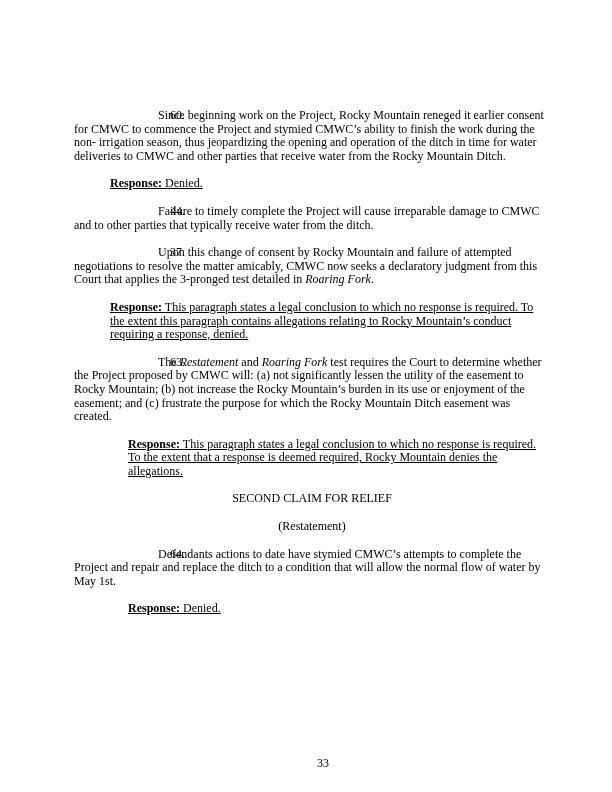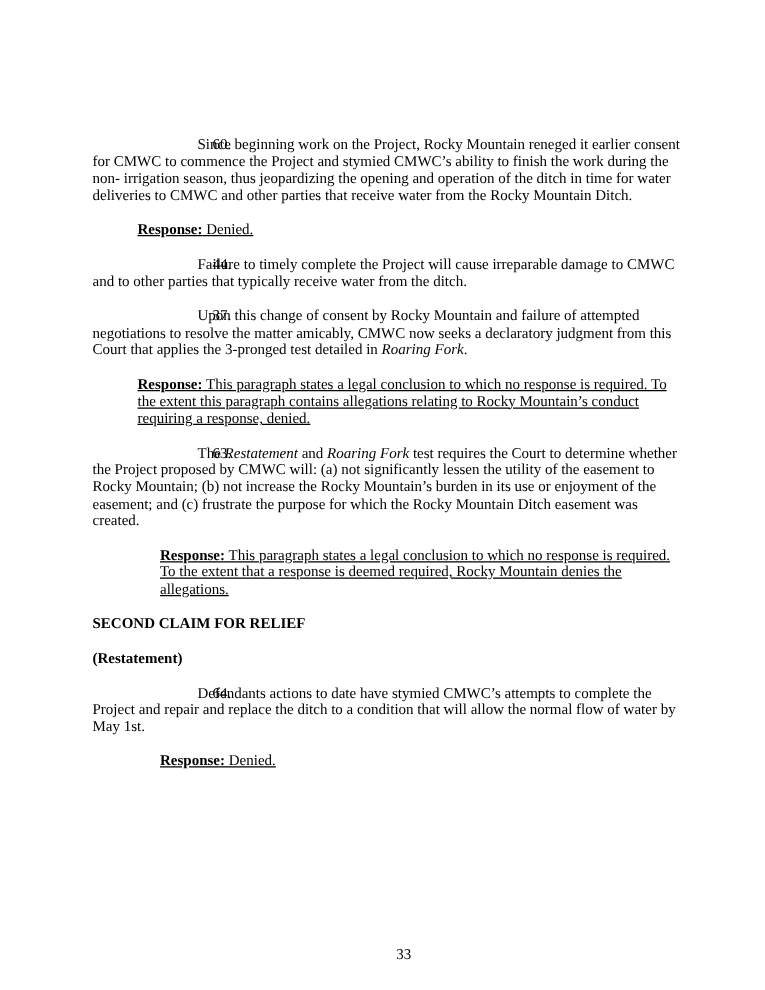--- a/index.html
+++ b/index.html
@@ -38,21 +38,22 @@
       margin-bottom: 14px;
       text-decoration: underline;
     }
     .resp-a { padding-left: 36px; }
     .resp-b { text-indent: 38px; }
     .resp-c { padding-left: 36px; }
     .resp-d { padding-left: 54px; }
     .resp-e { padding-left: 54px; }
     b { font-weight: bold; }
     .heading {
-      font-weight: bold;
+      text-align: center;
+      font-weight: normal;
       margin-bottom: 14px;
     }
     .page-number {
       position: absolute;
       top: 756px;
       left: 0;
       width: 612px;
       text-align: center;
       font-size: 12px;
       padding-left: 17px;

